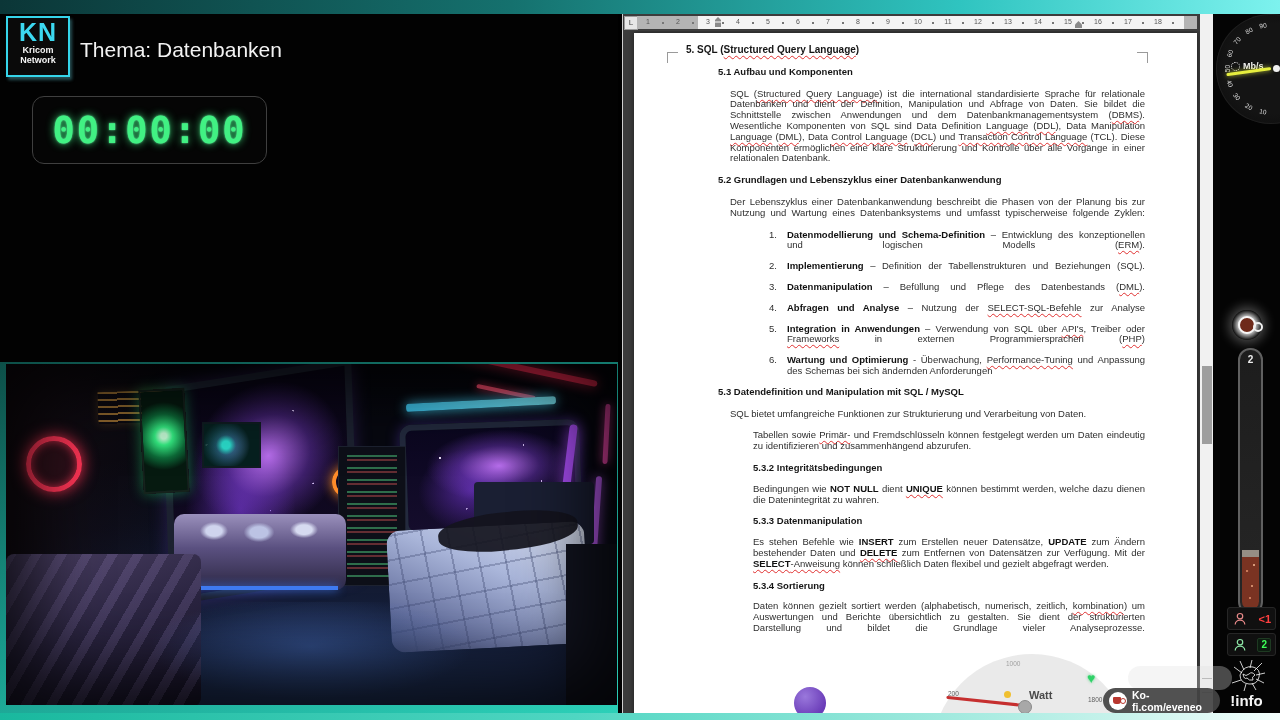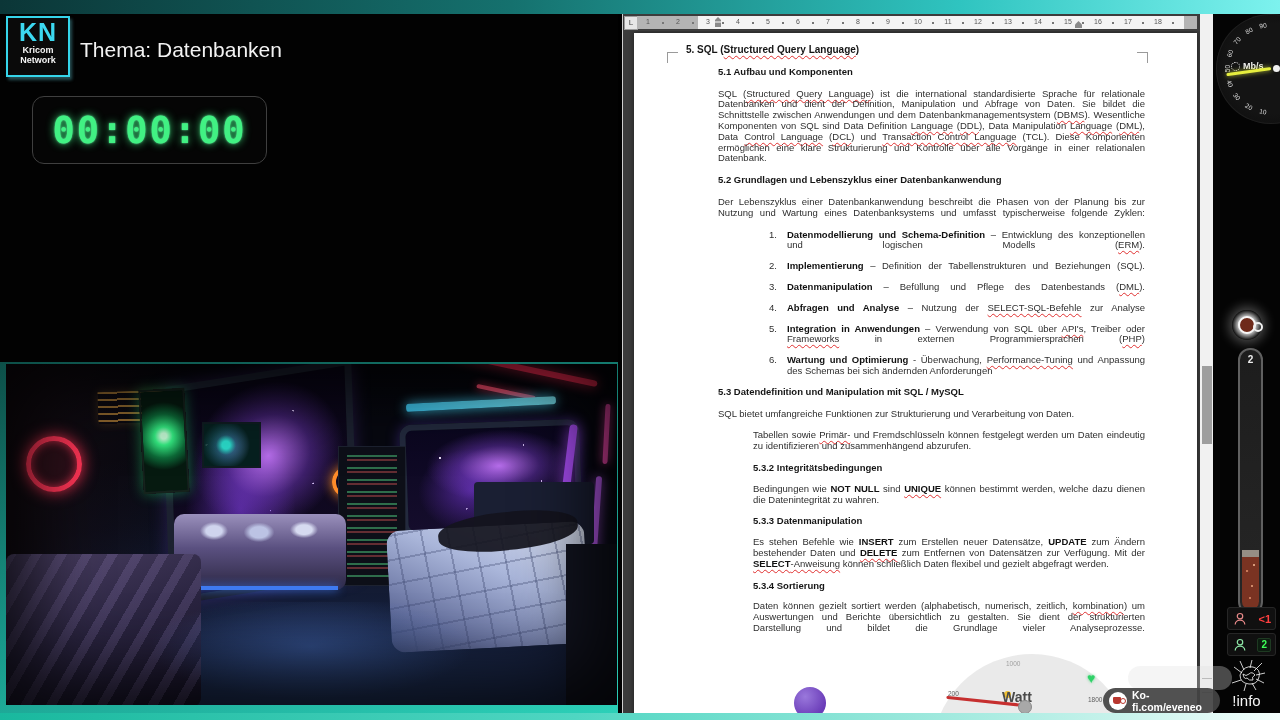--- a/index.html
+++ b/index.html
@@ -81,21 +81,21 @@
   .canvas{position:absolute;left:0;top:17px;right:14px;bottom:0;overflow:hidden;}
   .page{position:absolute;left:11px;top:2px;width:563px;height:720px;background:#fff;box-shadow:0 0 6px rgba(0,0,0,.5);}
   .cropmark{position:absolute;width:10px;height:10px;}
   .cm-l{left:33px;top:19px;border-left:1px solid #9a9a9a;border-top:1px solid #9a9a9a;}
   .cm-r{left:503px;top:19px;border-right:1px solid #9a9a9a;border-top:1px solid #9a9a9a;}
   .doc-content{position:absolute;left:0;top:0;right:0;padding:12px 52px 0 52px;}
   .blk{font-size:9.5px;line-height:10.8px;color:#2e2e2e;margin-bottom:11px;}
   .bh1{font-weight:bold;color:#151515;font-size:10px;}
   .bh2{font-weight:bold;color:#151515;margin-left:32px;}
   .bh3{font-weight:bold;color:#151515;margin-left:67px;margin-bottom:10px;}
-  .bp1{margin-left:32px;text-align:justify;}
+  .bp1{margin-left:44px;text-align:justify;}
   .bp2{margin-left:67px;text-align:justify;}
   .bli{margin-left:83px;display:flex;margin-bottom:10px;}
   .bli .num{width:18px;flex:none;}
   .bli .litext{flex:1;text-align:justify;}
   .stretch.bp1,.stretch.bp2{text-align-last:justify;}
   .stretch .litext{text-align-last:justify;}
   .gap{margin-top:5px;}
   .b{font-weight:bold;color:#111;}
   .u{text-decoration:underline wavy #e03030 1px;text-underline-offset:2px;}
   
@@ -123,27 +123,27 @@
     radial-gradient(2px 2px at 45% 80%,#c87a5a 50%,transparent 60%),
     radial-gradient(1.8px 1.8px at 70% 25%,#d89a7a 50%,transparent 60%),
     linear-gradient(180deg,#968e84 0 7px,#7a3322 7px);}
   .srow{position:absolute;left:14px;width:49px;height:23px;background:#101010;border:1px solid #262626;border-radius:3px;display:flex;align-items:center;justify-content:space-between;padding:0 4px;box-sizing:border-box;}
   .r1{top:593px;}.r2{top:619px;}
   .srow svg{display:block;}
   .cnt{font-weight:bold;font-size:11px;}
   .cnt-red{color:#ff4040;}
   .cnt-green{color:#3dff57;background:#0c1c10;border:1px solid #1e3a22;padding:0 3px;border-radius:2px;font-size:10px;line-height:12px;}
   .brain{position:absolute;left:15px;top:645px;}
-  .info-cmd{position:absolute;left:0;right:0;top:678px;text-align:center;color:#f5f5f5;font-weight:normal;font-size:15px;}
+  .info-cmd{position:absolute;left:0;right:0;top:678px;text-align:center;color:#f5f5f5;font-weight:bold;font-size:15px;}
   
   .watt{left:932px;top:654px;width:200px;height:200px;border-radius:50%;background:rgba(216,216,216,.55);z-index:30;}
   .wtick{position:absolute;font-size:6.5px;color:#5e5e5e;}
   .wt0{opacity:.55;}
   .wdot{position:absolute;left:72px;top:37px;width:7px;height:7px;border-radius:50%;background:#f0c030;}
-  .wlabel{position:absolute;left:70px;top:35px;font-size:14px;font-weight:bold;color:#4a4a4a;}
+  .wlabel{position:absolute;left:97px;top:35px;font-size:11px;font-weight:bold;color:#4a4a4a;}
   .wneedle{position:absolute;left:14px;top:50px;width:78px;height:3px;background:#c62f2f;border-radius:2px;transform-origin:right center;transform:rotate(6deg);}
   .whub{position:absolute;left:86px;top:46px;width:12px;height:12px;border-radius:50%;background:#a8a8a8;border:1px solid #8a8a8a;}
   .ghost-pill{left:1128px;top:666px;width:104px;height:24px;border-radius:12px;background:rgba(225,225,225,.32);z-index:31;}
   .kofi{left:1103px;top:688px;width:117px;height:25px;border-radius:13px;background:rgba(68,68,68,.93);display:flex;align-items:center;gap:5px;padding:0 6px;box-sizing:border-box;z-index:32;}
   .kofi-ic{width:18px;height:18px;border-radius:50%;background:#fff;position:relative;flex:none;}
   .kofi-ic::before{content:"";position:absolute;left:4px;top:5px;width:8px;height:7px;background:#b8372f;border-radius:1px 1px 3px 3px;}
   .kofi-ic::after{content:"";position:absolute;left:11px;top:6px;width:4px;height:4px;border:1.5px solid #b8372f;border-radius:50%;}
   .kofi span{color:#fff;font-weight:bold;font-size:10.5px;}
   .pball{left:794px;top:687px;width:32px;height:32px;border-radius:50%;background:radial-gradient(circle at 35% 30%,#9a78dc,#6a3cb8 70%);z-index:30;}
   .heart{left:1087px;top:670px;font-size:14px;color:#2fd268;text-shadow:0 0 3px rgba(47,210,104,.8);z-index:31;position:absolute;}
@@ -286,21 +286,21 @@
             <span class="litext"><span class="b ">Integration in Anwendungen</span><span> – Verwendung von SQL über </span><span class="u">API's</span><span>, Treiber oder </span><span class="u">Frameworks</span><span> in externen Programmiersprachen (</span><span class="u">PHP</span><span>)</span></span>
           </div>
           <div class="blk bli">
             <span class="num">6.</span>
             <span class="litext"><span class="b ">Wartung und Optimierung</span><span> -  Überwachung, </span><span class="u">Performance-Tuning</span><span> und Anpassung des Schemas bei sich ändernden Anforderungen</span></span>
           </div>
           <div class="blk bh2 gap"><span>5.3 Datendefinition und Manipulation mit SQL / MySQL</span></div>
           <div class="blk bp1"><span>SQL bietet umfangreiche Funktionen zur Strukturierung und Verarbeitung von Daten.</span></div>
           <div class="blk bp2"><span>Tabellen sowie </span><span class="u">Primär-</span><span> und Fremdschlüsseln können festgelegt werden um Daten eindeutig zu identifizieren und zusammenhängend abzurufen.</span></div>
           <div class="blk bh3"><span>5.3.2 Integritätsbedingungen</span></div>
-          <div class="blk bp2"><span>Bedingungen wie </span><span class="b ">NOT NULL</span><span> sind </span><span class="b u">UNIQUE</span><span> können bestimmt werden, welche dazu dienen die Datenintegrität zu wahren.</span></div>
+          <div class="blk bp2"><span>Bedingungen wie </span><span class="b ">NOT NULL</span><span> dient </span><span class="b u">UNIQUE</span><span> können bestimmt werden, welche dazu dienen die Datenintegrität zu wahren.</span></div>
           <div class="blk bh3"><span>5.3.3 Datenmanipulation</span></div>
           <div class="blk bp2"><span>Es stehen Befehle wie </span><span class="b ">INSERT</span><span> zum Erstellen neuer Datensätze, </span><span class="b ">UPDATE</span><span> zum Ändern bestehender Daten und </span><span class="b u">DELETE</span><span> zum Entfernen von Datensätzen zur Verfügung. Mit der </span><span class="b u">SELECT</span><span class="u">-Anweisung</span><span> können schließlich Daten flexibel und gezielt abgefragt werden.</span></div>
           <div class="blk bh3"><span>5.3.4 Sortierung</span></div>
           <div class="blk bp2 stretch"><span>Daten können gezielt sortiert werden (alphabetisch, numerisch, zeitlich, </span><span class="u">kombination</span><span>) um Auswertungen und Berichte übersichtlich zu gestalten. Sie dient der strukturierten Darstellung und bildet die Grundlage vieler Analyseprozesse.</span></div>
         </div>
     </div>
   </div>
   <div class="scrollbar">
     <div class="thumb"></div>
     <div class="sline s1"></div>

